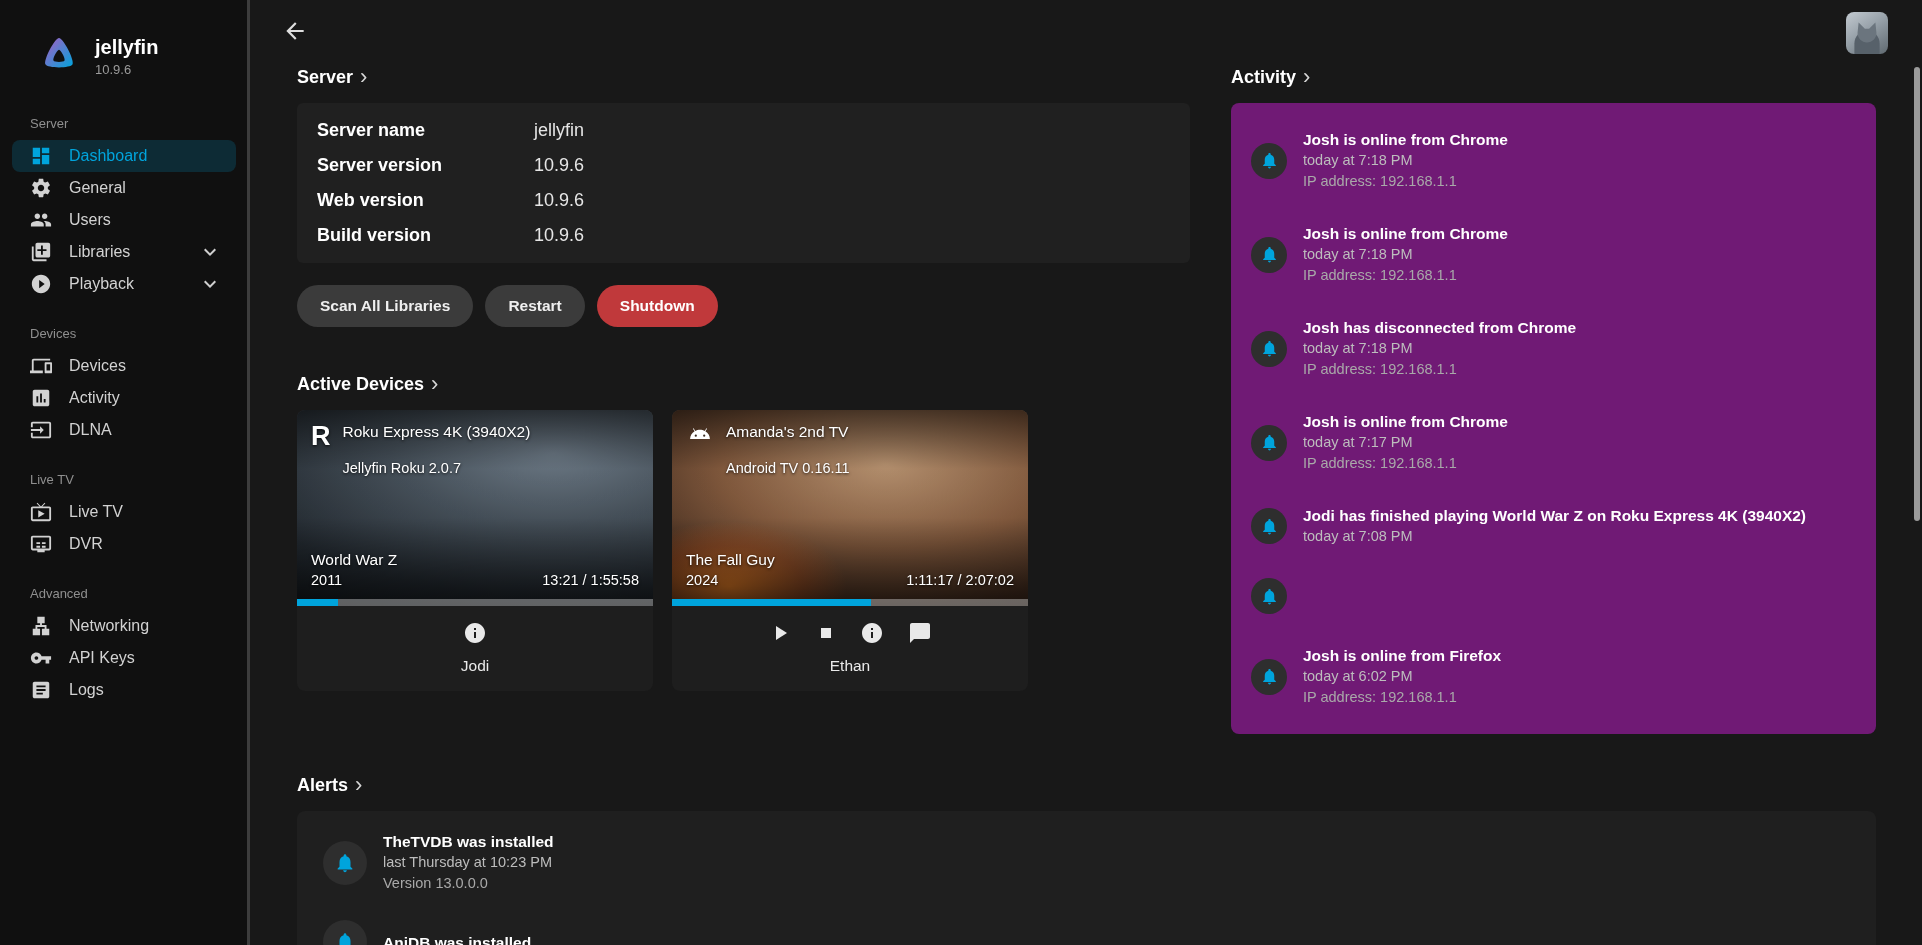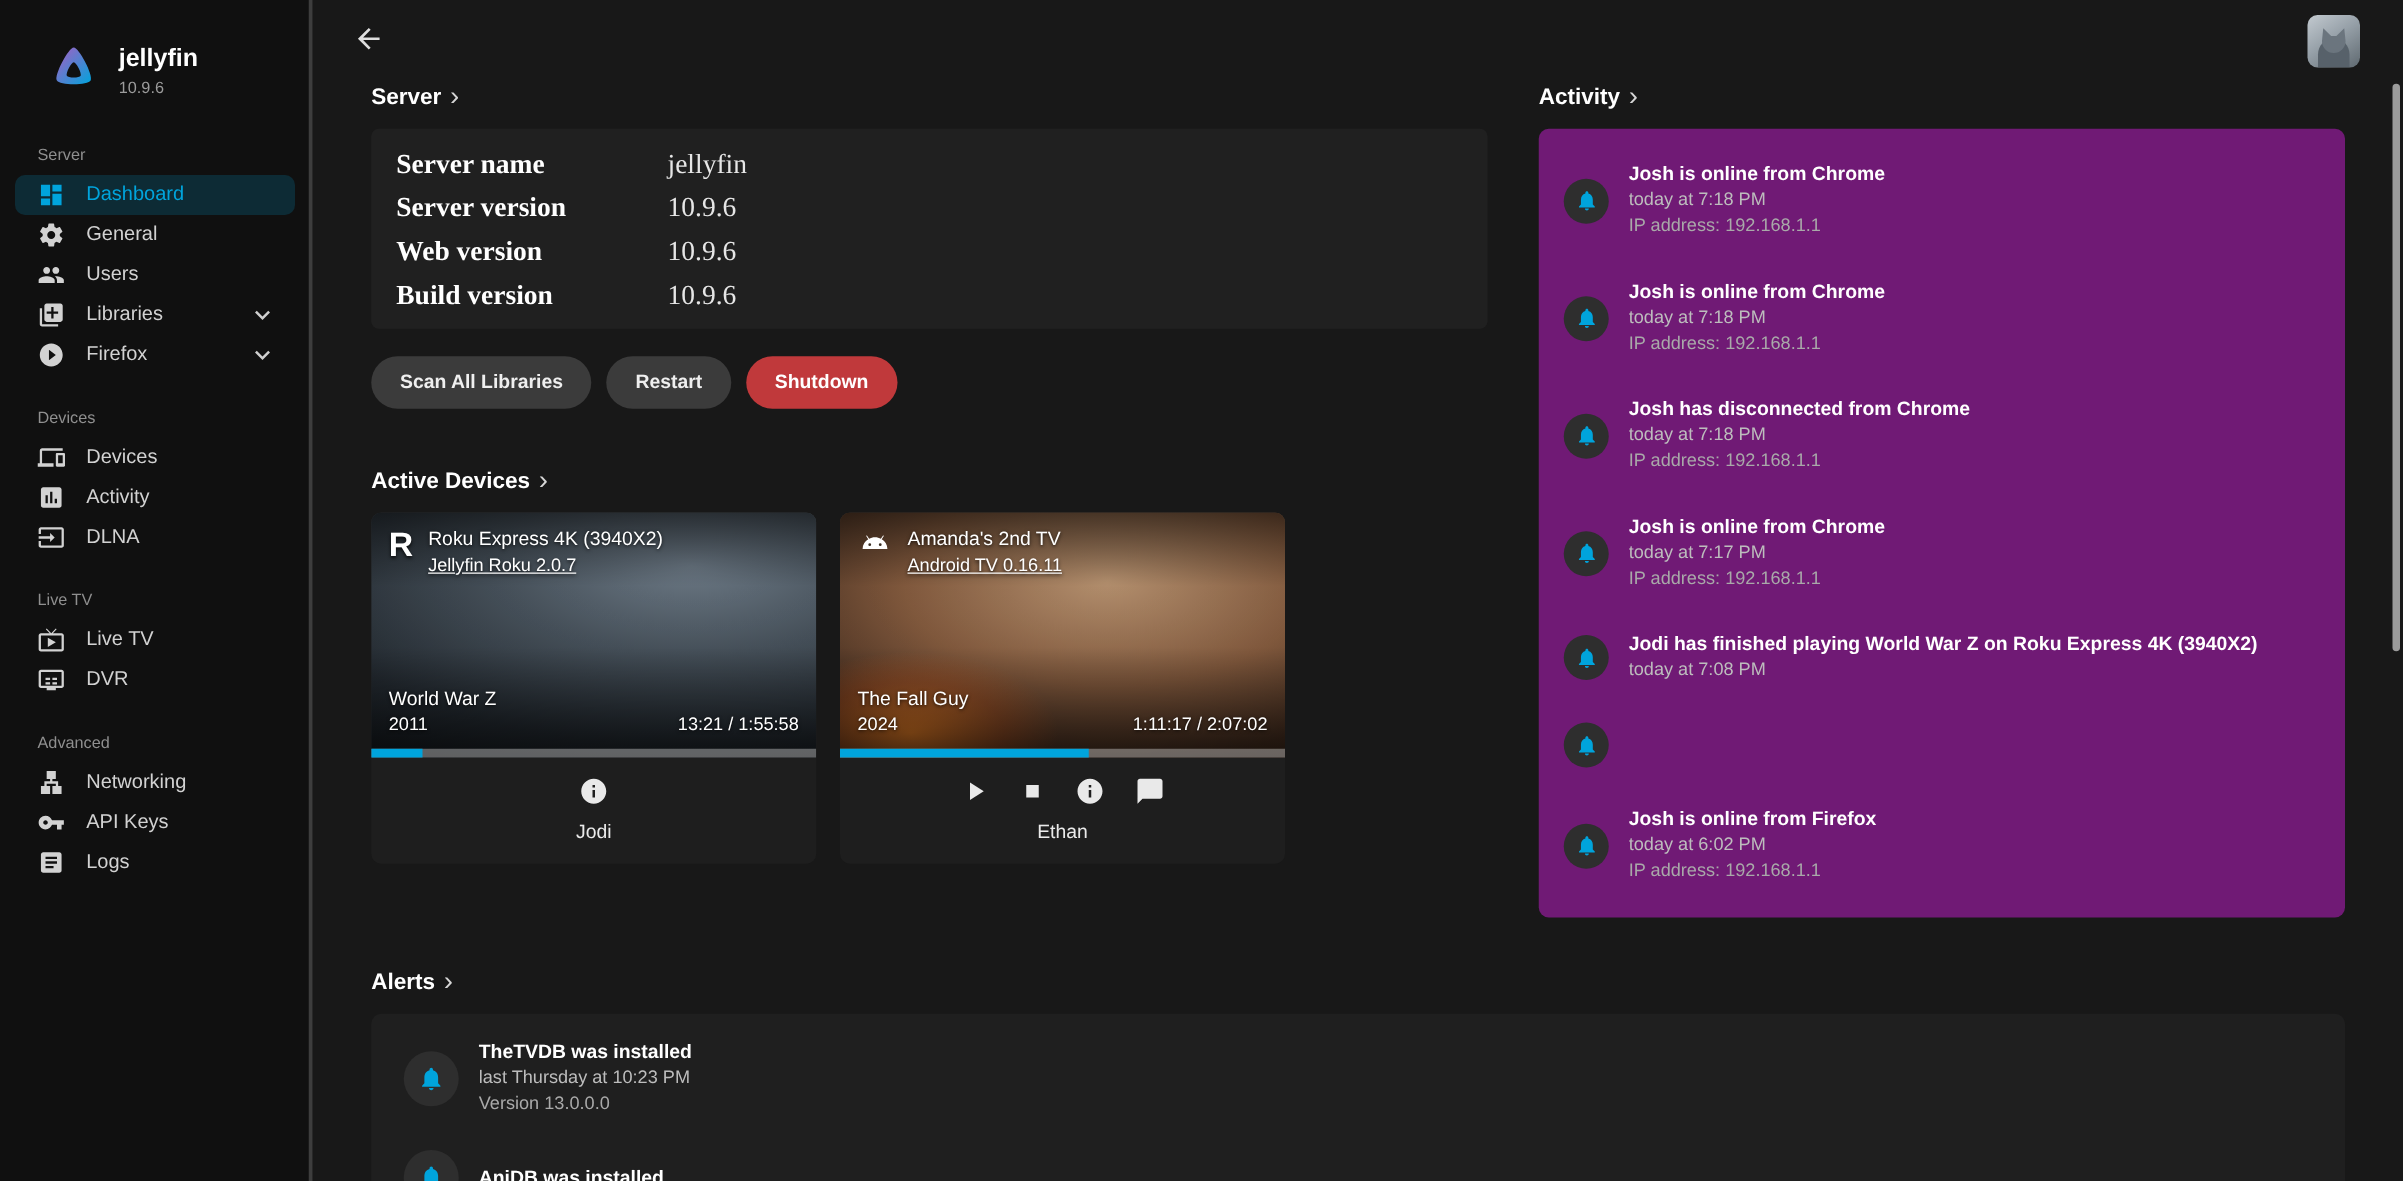--- a/index.html
+++ b/index.html
@@ -35,21 +35,21 @@
   .avatar svg{width:100%;height:100%;display:block;}
 
   .content-grid{margin:66px 46px 0 47px;display:grid;grid-template-columns:893px 645px;column-gap:41px;align-items:start;}
 
   .heading{display:flex;align-items:center;gap:7px;font-size:18px;font-weight:700;color:#fff;
            margin:0 0 15px;height:22px;line-height:22px;cursor:pointer;}
   .heading .chev{font-size:22px;font-weight:400;color:#d6d6d6;line-height:20px;}
 
   
   .server-card{background:#202020;border-radius:6px;padding:10px 20px;margin-bottom:22px;height:140px;}
-  .server-row{display:grid;grid-template-columns:217px 1fr;height:35px;align-items:center;font-size:22px;font-family:Liberation Serif, serif;}
+  .server-row{display:grid;grid-template-columns:217px 1fr;height:35px;align-items:center;font-size:18px;}
   .server-label{font-weight:700;color:#fff;}
   .server-value{color:#e6e6e6;}
 
   .btn-row{display:flex;gap:12px;margin-bottom:46px;}
   .btn{height:42px;padding:0 23px;border:none;border-radius:21px;background:#3b3b3b;color:#efefef;
        font-size:15.5px;font-weight:700;font-family:inherit;cursor:pointer;}
   .btn.danger{background:var(--danger);color:#fff;}
 
   
   .devices-row{display:flex;gap:19px;}
@@ -59,21 +59,21 @@
       radial-gradient(130% 105% at 72% 22%, #74828f 0%, #49545e 35%, #252c33 70%, #12161a 100%);}
   .bd-2{background:
       radial-gradient(46% 46% at 16% 90%, rgba(255,138,38,0.85) 0%, rgba(201,92,32,0.45) 45%, rgba(0,0,0,0) 72%),
       radial-gradient(120% 112% at 60% 28%, #c19a76 0%, #8a5f41 38%, #4a3122 66%, #241710 100%);}
   .bd-scrim{position:absolute;inset:0;
       background:linear-gradient(to bottom, rgba(0,0,0,0.55) 0%, rgba(0,0,0,0.08) 30%, rgba(0,0,0,0.08) 55%, rgba(0,0,0,0.62) 100%);}
   .bd-header{position:relative;display:flex;gap:12px;padding:12px 14px 0;align-items:flex-start;}
   .platform-badge{font-size:27px;font-weight:800;line-height:28px;color:#fff;text-shadow:0 1px 3px rgba(0,0,0,.8);}
   .android-badge{width:28px;height:26px;color:#fff;margin-top:2px;}
   .bd-device{font-size:15.5px;line-height:20px;text-shadow:0 1px 3px rgba(0,0,0,.8);}
-  .bd-app{font-size:14.5px;line-height:20px;margin-top:1px;text-shadow:0 1px 3px rgba(0,0,0,.8);text-decoration:underline;}
+  .bd-app{font-size:14.5px;line-height:20px;margin-top:16px;text-shadow:0 1px 3px rgba(0,0,0,.8);}
   .bd-bottom{position:absolute;left:0;right:0;bottom:7px;display:flex;justify-content:space-between;
              align-items:flex-end;padding:0 14px 9px;}
   .bd-media-title{font-size:15.5px;line-height:20px;text-shadow:0 1px 3px rgba(0,0,0,.8);}
   .bd-media-year{font-size:14.5px;line-height:19px;margin-top:1px;text-shadow:0 1px 3px rgba(0,0,0,.8);}
   .bd-time{font-size:14.5px;line-height:19px;text-shadow:0 1px 3px rgba(0,0,0,.8);}
   .progress-track{position:absolute;left:0;right:0;bottom:0;height:7px;background:rgba(255,255,255,0.35);}
   .progress-fill{height:100%;background:var(--accent);}
   .card-footer{padding:14px 0 16px;text-align:center;}
   .icon-row{display:flex;justify-content:center;gap:24px;align-items:center;height:26px;}
   .icon-btn{width:24px;height:24px;background:none;border:none;color:#e9e9e9;padding:0;cursor:pointer;}
@@ -163,21 +163,21 @@
           <path d="M7.41 8.59 12 13.17l4.59-4.58L18 10l-6 6-6-6 1.41-1.41z"></path>
         </svg>
       </span>
   </div>
   <div class="nav-item">
     <span class="nav-icon icon">
         <svg viewBox="0 0 24 24">
           <path d="M12 2C6.48 2 2 6.48 2 12s4.48 10 10 10 10-4.48 10-10S17.52 2 12 2zm-2 14.5v-9l6 4.5-6 4.5z"></path>
         </svg>
       </span>
-    <span>Firefox</span>
+    <span>Playback</span>
     <span class="nav-chevron icon">
         <svg viewBox="0 0 24 24">
           <path d="M7.41 8.59 12 13.17l4.59-4.58L18 10l-6 6-6-6 1.41-1.41z"></path>
         </svg>
       </span>
   </div>
 
   <div class="section-label">Devices</div>
 
   <div class="nav-item">

